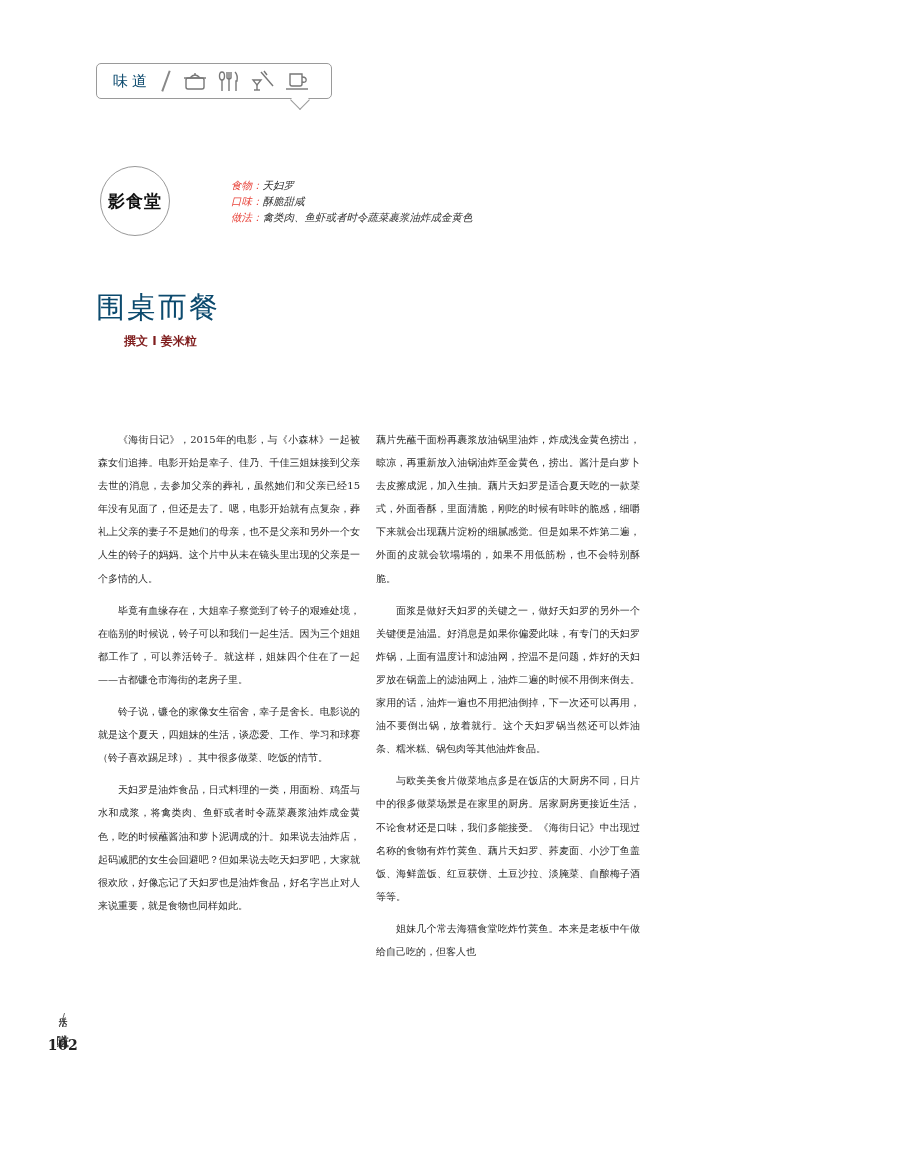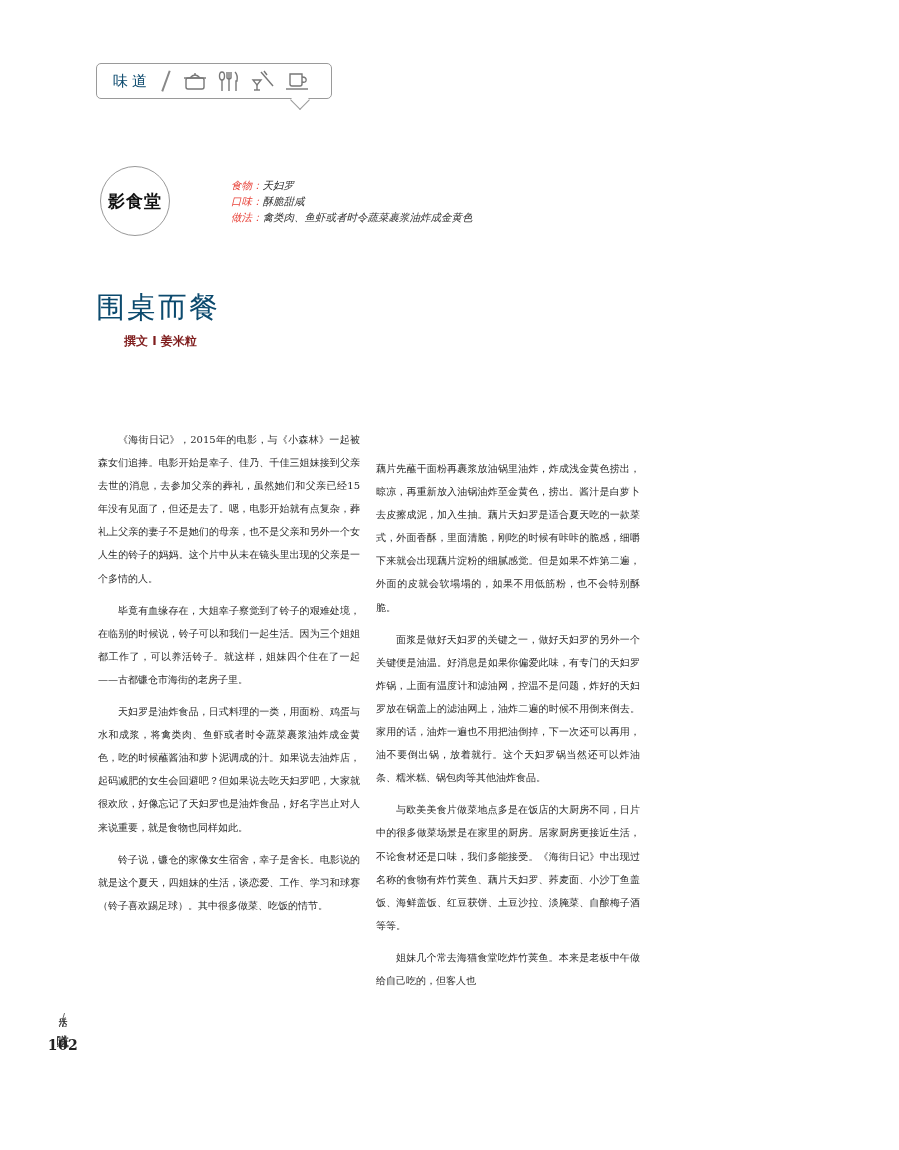--- a/index.html
+++ b/index.html
@@ -53,21 +53,21 @@
     
     .column {
       position: absolute; top: 428px; width: 262px;
       font-size: 10px; line-height: 23.1px; color: #2a2a2a;
       text-align: justify;
       font-family: "DejaVu Serif", "Liberation Serif", serif;
     }
     .column.left { left: 98px; }
     .column.right { left: 376px; width: 264px; }
     .column p { text-indent: 2em; margin-bottom: 9px; }
-    .column p.cont { text-indent: 0; margin-top: 29px; }
+    .column p.cont { text-indent: 0; }
 
     
     .folio {
       position: absolute; left: 50px; top: 1010px; width: 26px;
       display: flex; flex-direction: column; align-items: center;
       font-family: "DejaVu Serif", serif; color: #222;
     }
     .folio .section-small { font-size: 9px; line-height: 10px; writing-mode: vertical-rl; letter-spacing: 1px; }
     .folio .sep { font-size: 11px; color: #555; line-height: 12px; }
     .folio .section-big { font-size: 13px; line-height: 15px; writing-mode: vertical-rl; }
@@ -128,22 +128,22 @@
     <span class="key" style="color: rgb(232, 69, 60);">做法：</span><span class="val">禽类肉、鱼虾或者时令蔬菜裹浆油炸成金黄色</span>
   </div>
 </div>
 
 <h1 class="title">围桌而餐</h1>
 <div class="byline">撰文 I 姜米粒</div>
 
 <div class="column left">
   <p>《海街日记》，2015年的电影，与《小森林》一起被森女们追捧。电影开始是幸子、佳乃、千佳三姐妹接到父亲去世的消息，去参加父亲的葬礼，虽然她们和父亲已经15年没有见面了，但还是去了。嗯，电影开始就有点复杂，葬礼上父亲的妻子不是她们的母亲，也不是父亲和另外一个女人生的铃子的妈妈。这个片中从未在镜头里出现的父亲是一个多情的人。</p>
   <p>毕竟有血缘存在，大姐幸子察觉到了铃子的艰难处境，在临别的时候说，铃子可以和我们一起生活。因为三个姐姐都工作了，可以养活铃子。就这样，姐妹四个住在了一起——古都镰仓市海街的老房子里。</p>
+  <p>铃子说，镰仓的家像女生宿舍，幸子是舍长。电影说的就是这个夏天，四姐妹的生活，谈恋爱、工作、学习和球赛（铃子喜欢踢足球）。其中很多做菜、吃饭的情节。</p>
   <p>天妇罗是油炸食品，日式料理的一类，用面粉、鸡蛋与水和成浆，将禽类肉、鱼虾或者时令蔬菜裹浆油炸成金黄色，吃的时候蘸酱油和萝卜泥调成的汁。如果说去油炸店，起码减肥的女生会回避吧？但如果说去吃天妇罗吧，大家就很欢欣，好像忘记了天妇罗也是油炸食品，好名字岂止对人来说重要，就是食物也同样如此。</p>
-  <p>铃子说，镰仓的家像女生宿舍，幸子是舍长。电影说的就是这个夏天，四姐妹的生活，谈恋爱、工作、学习和球赛（铃子喜欢踢足球）。其中很多做菜、吃饭的情节。</p>
 </div>
 
 <div class="column right">
   <p class="cont">藕片先蘸干面粉再裹浆放油锅里油炸，炸成浅金黄色捞出，晾凉，再重新放入油锅油炸至金黄色，捞出。酱汁是白萝卜去皮擦成泥，加入生抽。藕片天妇罗是适合夏天吃的一款菜式，外面香酥，里面清脆，刚吃的时候有咔咔的脆感，细嚼下来就会出现藕片淀粉的细腻感觉。但是如果不炸第二遍，外面的皮就会软塌塌的，如果不用低筋粉，也不会特别酥脆。</p>
   <p>面浆是做好天妇罗的关键之一，做好天妇罗的另外一个关键便是油温。好消息是如果你偏爱此味，有专门的天妇罗炸锅，上面有温度计和滤油网，控温不是问题，炸好的天妇罗放在锅盖上的滤油网上，油炸二遍的时候不用倒来倒去。家用的话，油炸一遍也不用把油倒掉，下一次还可以再用，油不要倒出锅，放着就行。这个天妇罗锅当然还可以炸油条、糯米糕、锅包肉等其他油炸食品。</p>
   <p>与欧美美食片做菜地点多是在饭店的大厨房不同，日片中的很多做菜场景是在家里的厨房。居家厨房更接近生活，不论食材还是口味，我们多能接受。《海街日记》中出现过名称的食物有炸竹荚鱼、藕片天妇罗、荞麦面、小沙丁鱼盖饭、海鲜盖饭、红豆获饼、土豆沙拉、淡腌菜、自酿梅子酒等等。</p>
   <p>姐妹几个常去海猫食堂吃炸竹荚鱼。本来是老板中午做给自己吃的，但客人也</p>
 </div>
 
 <div class="folio">

